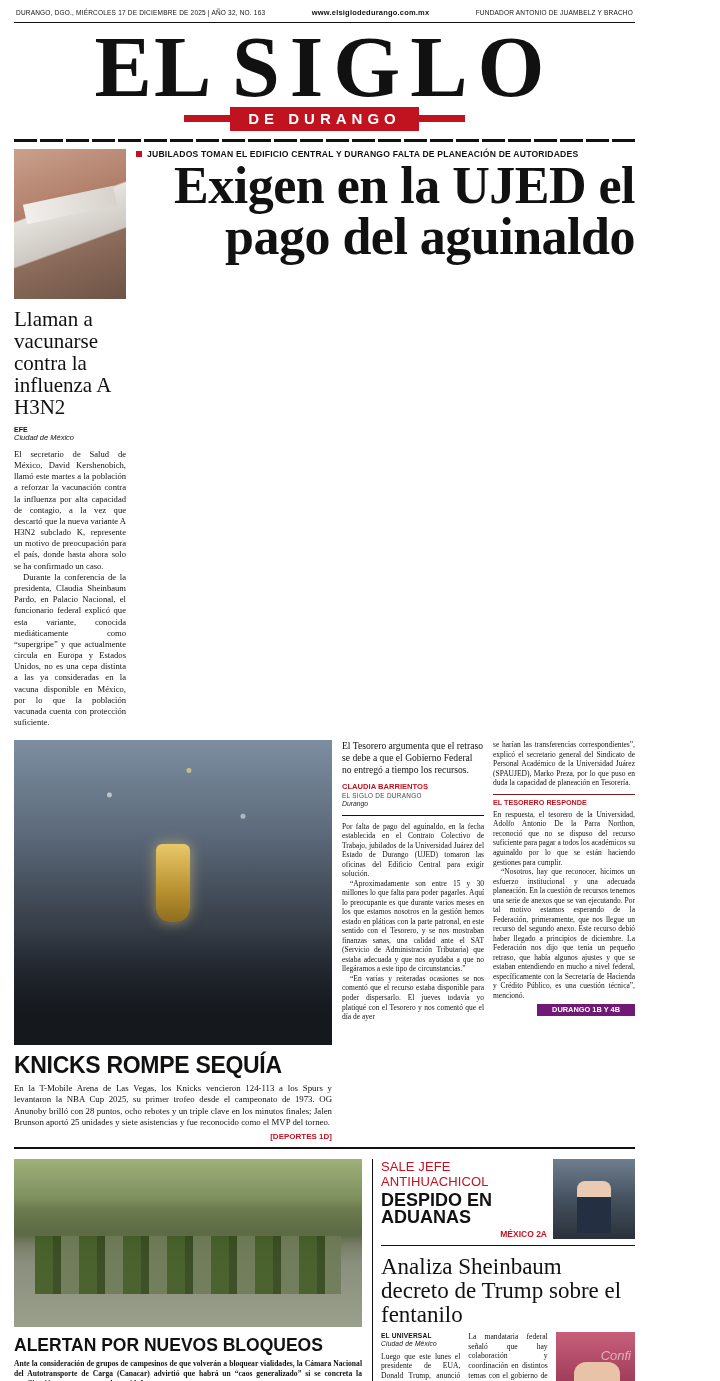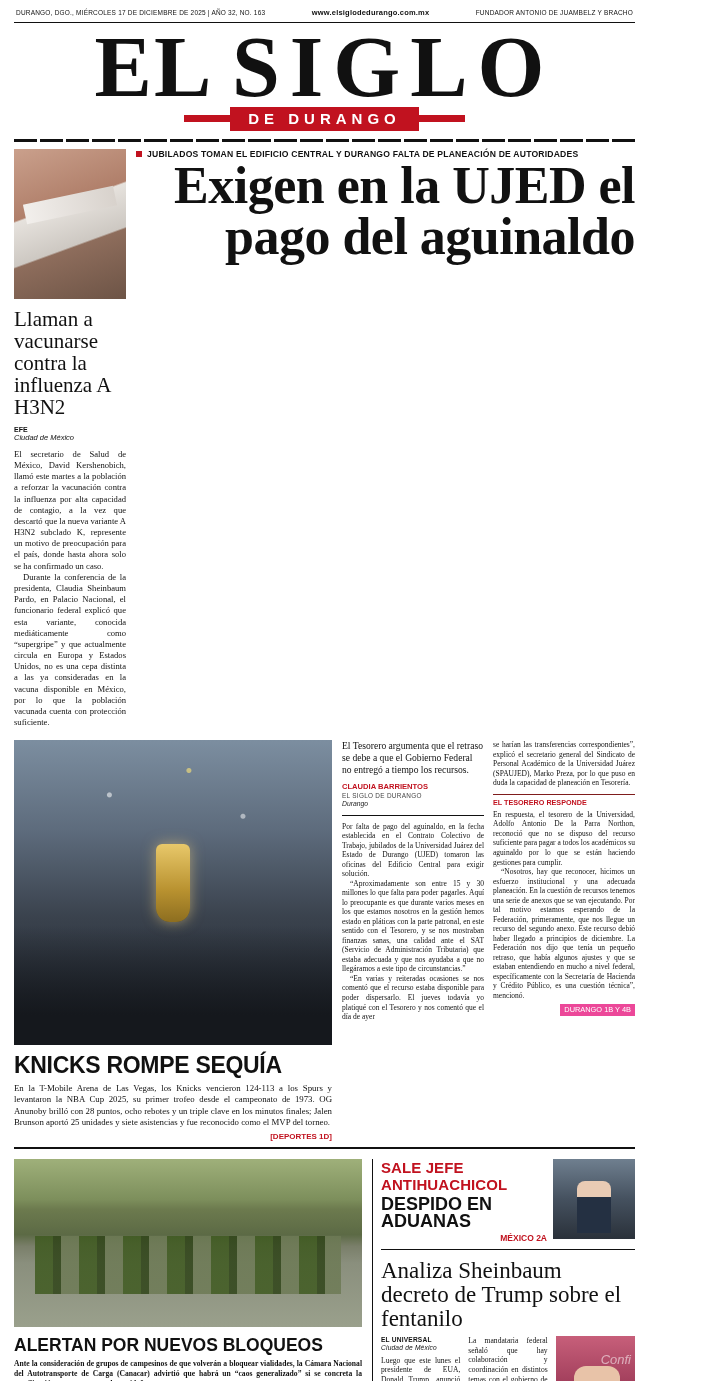--- a/index.html
+++ b/index.html
@@ -144,22 +144,22 @@
   }
   .author .src { display:block; color:#444; font-weight:normal; font-size:6.4px; letter-spacing:.3px; }
   .author .city { display:block; color:#222; font-style:italic; font-weight:normal; font-size:6.8px; }
   .subhead-red {
     font-family:"Liberation Sans", sans-serif;
     font-size:7.2px; font-weight:bold; color:#c1121f; margin:6px 0 3px 0;
     border-top:1px solid #7f1d1d; padding-top:3px;
   }
   .ref-red {
     font-family:"Liberation Sans", sans-serif;
-    font-size:7.4px; font-weight:normal; color:#fff; background:#ec4899;
-    display:inline-block; padding:1px 4px; float:right; margin-top:4px;
+    font-size:7.4px; font-weight:bold; color:#fff; background:#701a75;
+    display:inline-block; padding:1px 15px; float:right; margin-top:4px;
   }
 
   
   .grid-low { display:flex; gap:10px; margin-top:10px; }
   .low-left { flex:0 0 348px; }
   .low-right { flex:1; }
 
   .photo.tractors {
     height:168px;
     background:
@@ -175,21 +175,21 @@
     font-family:"Liberation Sans", sans-serif;
     font-weight:bold; font-size:17.5px; margin:8px 0 3px 0;
   }
   .low-sub { font-size:7.6px; line-height:1.28; text-align:justify; font-weight:bold; }
 
   
   .aduanas { display:flex; gap:6px; }
   .aduanas .txt { flex:1; }
   .aduanas .kick {
     font-family:"Liberation Sans", sans-serif;
-    font-weight:bold; font-size:15px; color:#c1121f; letter-spacing:.1px;
+    font-weight:normal; font-size:13px; color:#c1121f; letter-spacing:.1px;
   }
   .aduanas .h {
     font-family:"Liberation Sans", sans-serif;
     font-weight:bold; font-size:18px; line-height:.95; margin-top:3px;
   }
   .aduanas .ref {
     font-family:"Liberation Sans", sans-serif;
     font-weight:bold; font-size:8.5px; color:#c1121f; text-align:right; margin-top:3px;
   }
   .photo.aduana {

